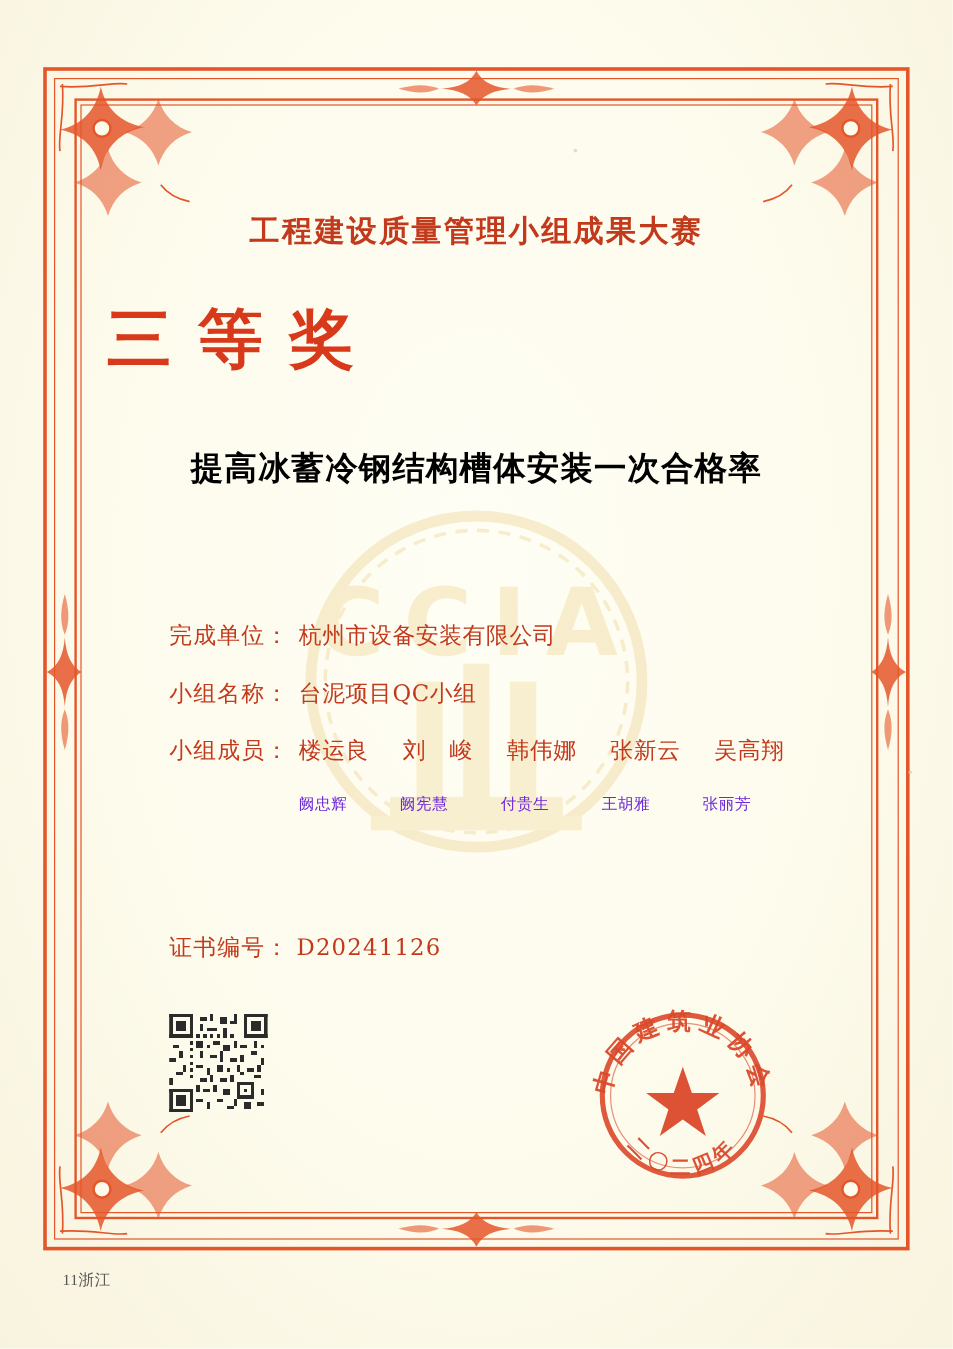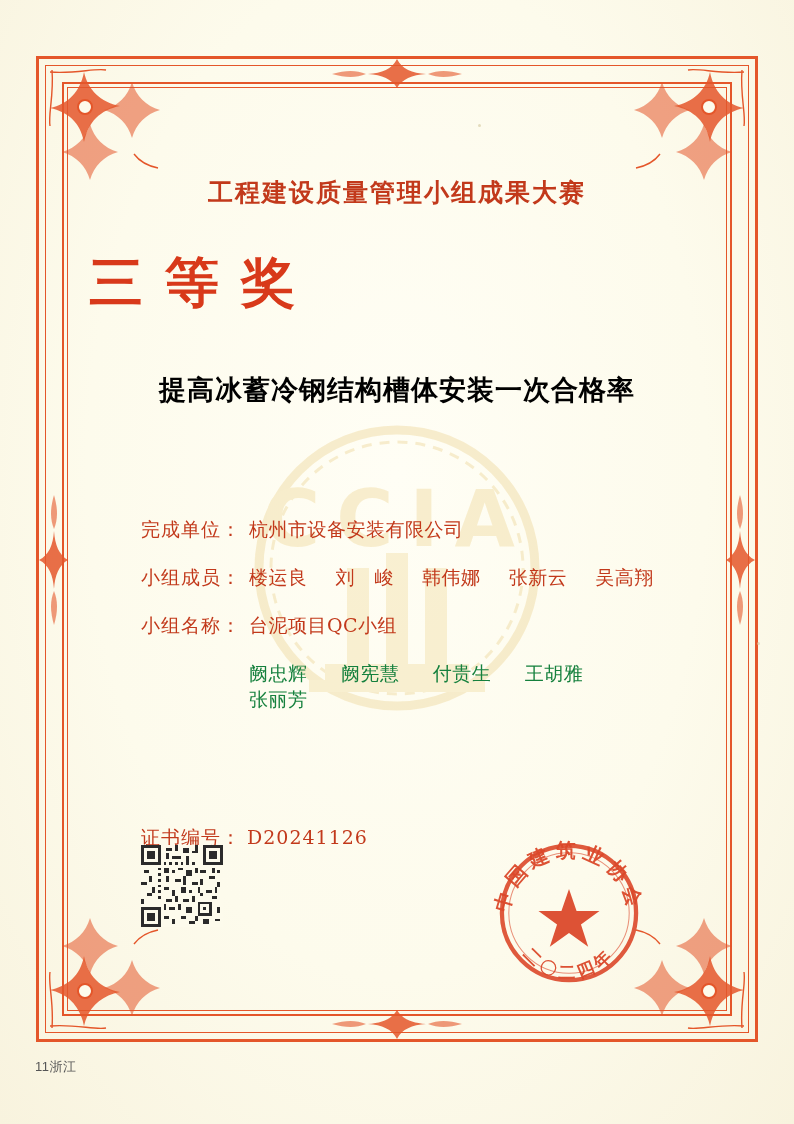--- a/index.html
+++ b/index.html
@@ -168,40 +168,39 @@
     width: 108px;
     flex: 0 0 108px;
     letter-spacing: 1px;
   }
   .field-value {
     letter-spacing: 0.5px;
   }
   .members-row2 {
     display: flex;
     margin-bottom: 22px;
-    font-family: Liberation Mono, monospace;
-    font-size: 19px;
-    color: #15803d;
+    font-family: Liberation Sans, sans-serif;
+    font-size: 13px;
+    color: #6d28d9;
   }
   .members-row2 .field-label { visibility: hidden; }
   .member {
     display: inline-block;
     min-width: 62px;
     margin-right: 18px;
   }
 
   .cert-no {
     position: absolute;
     top: 690px;
     left: 74px;
     font-family: "DejaVu Serif", "Liberation Serif", serif;
     font-size: 19px;
     color: #c2391b;
     letter-spacing: 1px;
-    margin-top: 48px;
   }
   .cert-no .cno-value { margin-left: 6px; }
 
   
   .qrcode {
     position: absolute;
     left: 74px;
     top: 758px;
     width: 82px;
     height: 82px;
@@ -215,23 +214,23 @@
     top: 740px;
     width: 172px;
     height: 172px;
     opacity: 0.92;
   }
   .seal svg { display:block; width: 172px; height: 172px; }
 
   
   .footer-code {
     position: absolute;
-    left: 35px;
+    left: 52px;
     bottom: 48px;
-    font-family: Liberation Sans, sans-serif;
+    font-family: Liberation Serif, serif;
     font-size: 13px;
     color: #555555;
     letter-spacing: 0.5px;
   }
 
   
   .scan-dot {
     position: absolute;
     width: 3px; height: 3px;
     background: #d9cfa8;
@@ -353,33 +352,33 @@
     <div class="project-title">提高冰蓄冷钢结构槽体安装一次合格率</div>
 
     <div class="fields">
 
       <div class="field-row">
         <span class="field-label">完成单位：</span>
         <span class="field-value">杭州市设备安装有限公司</span>
       </div>
 
       <div class="field-row">
+        <span class="field-label">小组名称：</span>
+        <span class="field-value">台泥项目QC小组</span>
+      </div>
+
+      <div class="field-row">
         <span class="field-label">小组成员：</span>
         <span class="field-value">
           <span class="member">楼运良</span>
           <span class="member">刘　峻</span>
           <span class="member">韩伟娜</span>
           <span class="member">张新云</span>
           <span class="member">吴高翔</span>
         </span>
-      </div>
-
-      <div class="field-row">
-        <span class="field-label">小组名称：</span>
-        <span class="field-value">台泥项目QC小组</span>
       </div>
 
       <div class="members-row2">
         <span class="field-label">小组成员：</span>
         <span class="field-value">
           <span class="member">阙忠辉</span>
           <span class="member">阙宪慧</span>
           <span class="member">付贵生</span>
           <span class="member">王胡雅</span>
           <span class="member">张丽芳</span>

